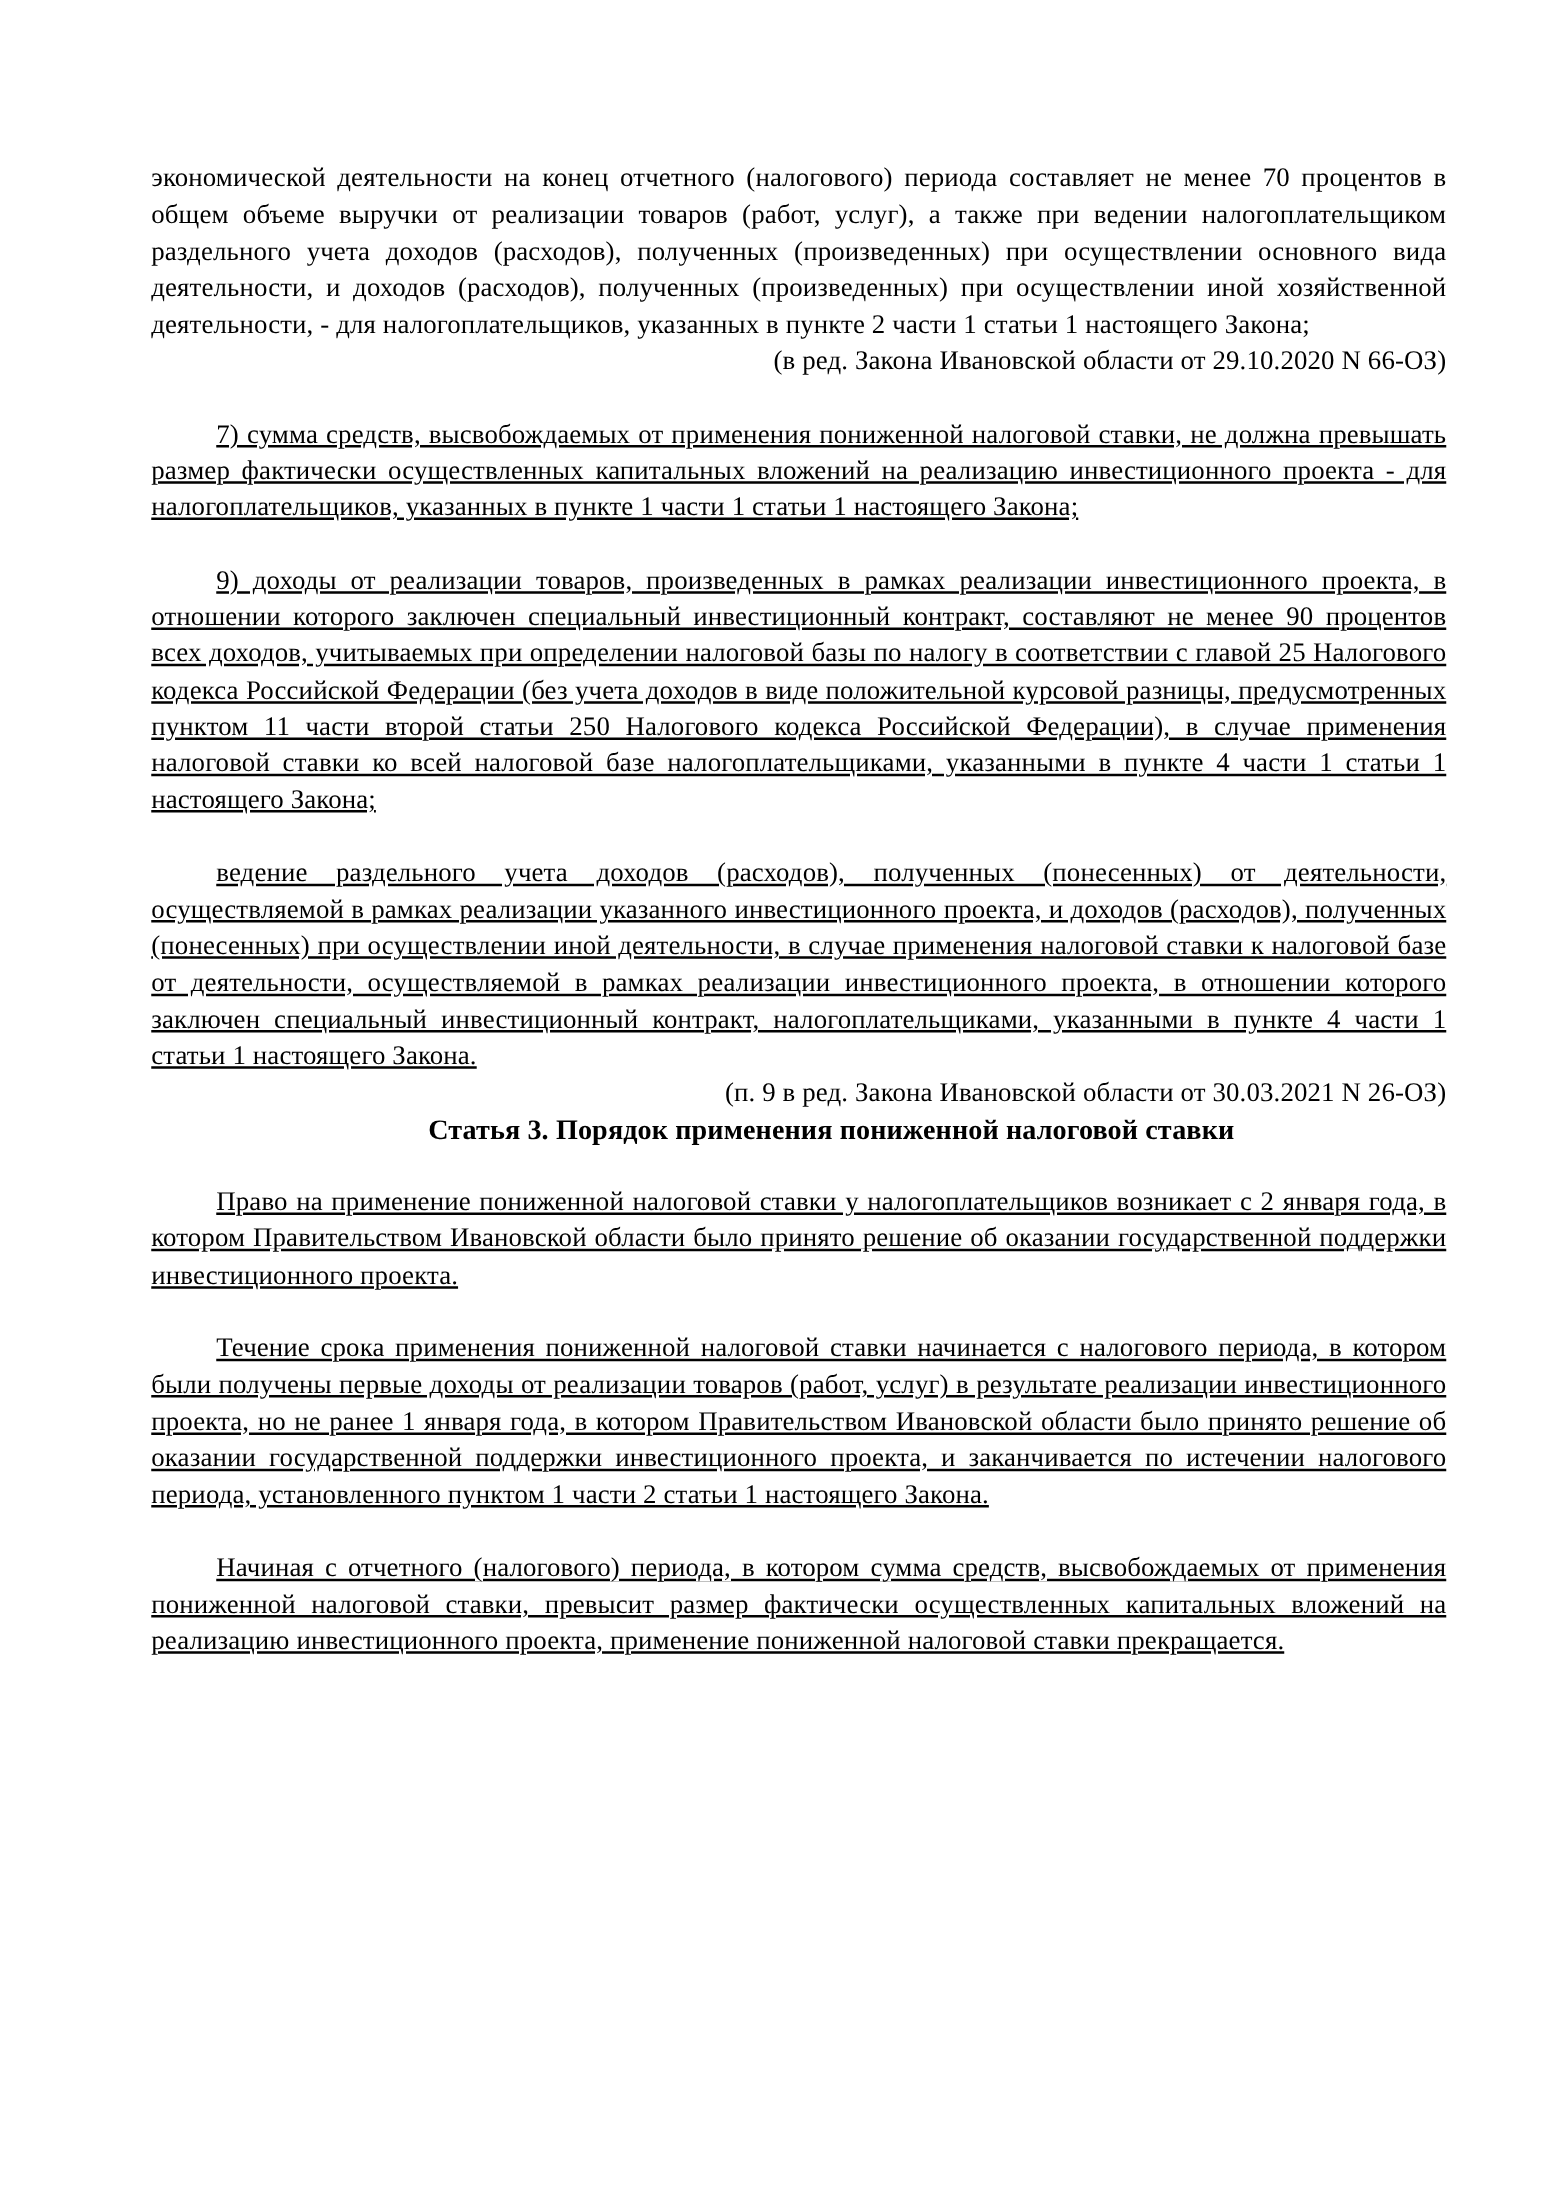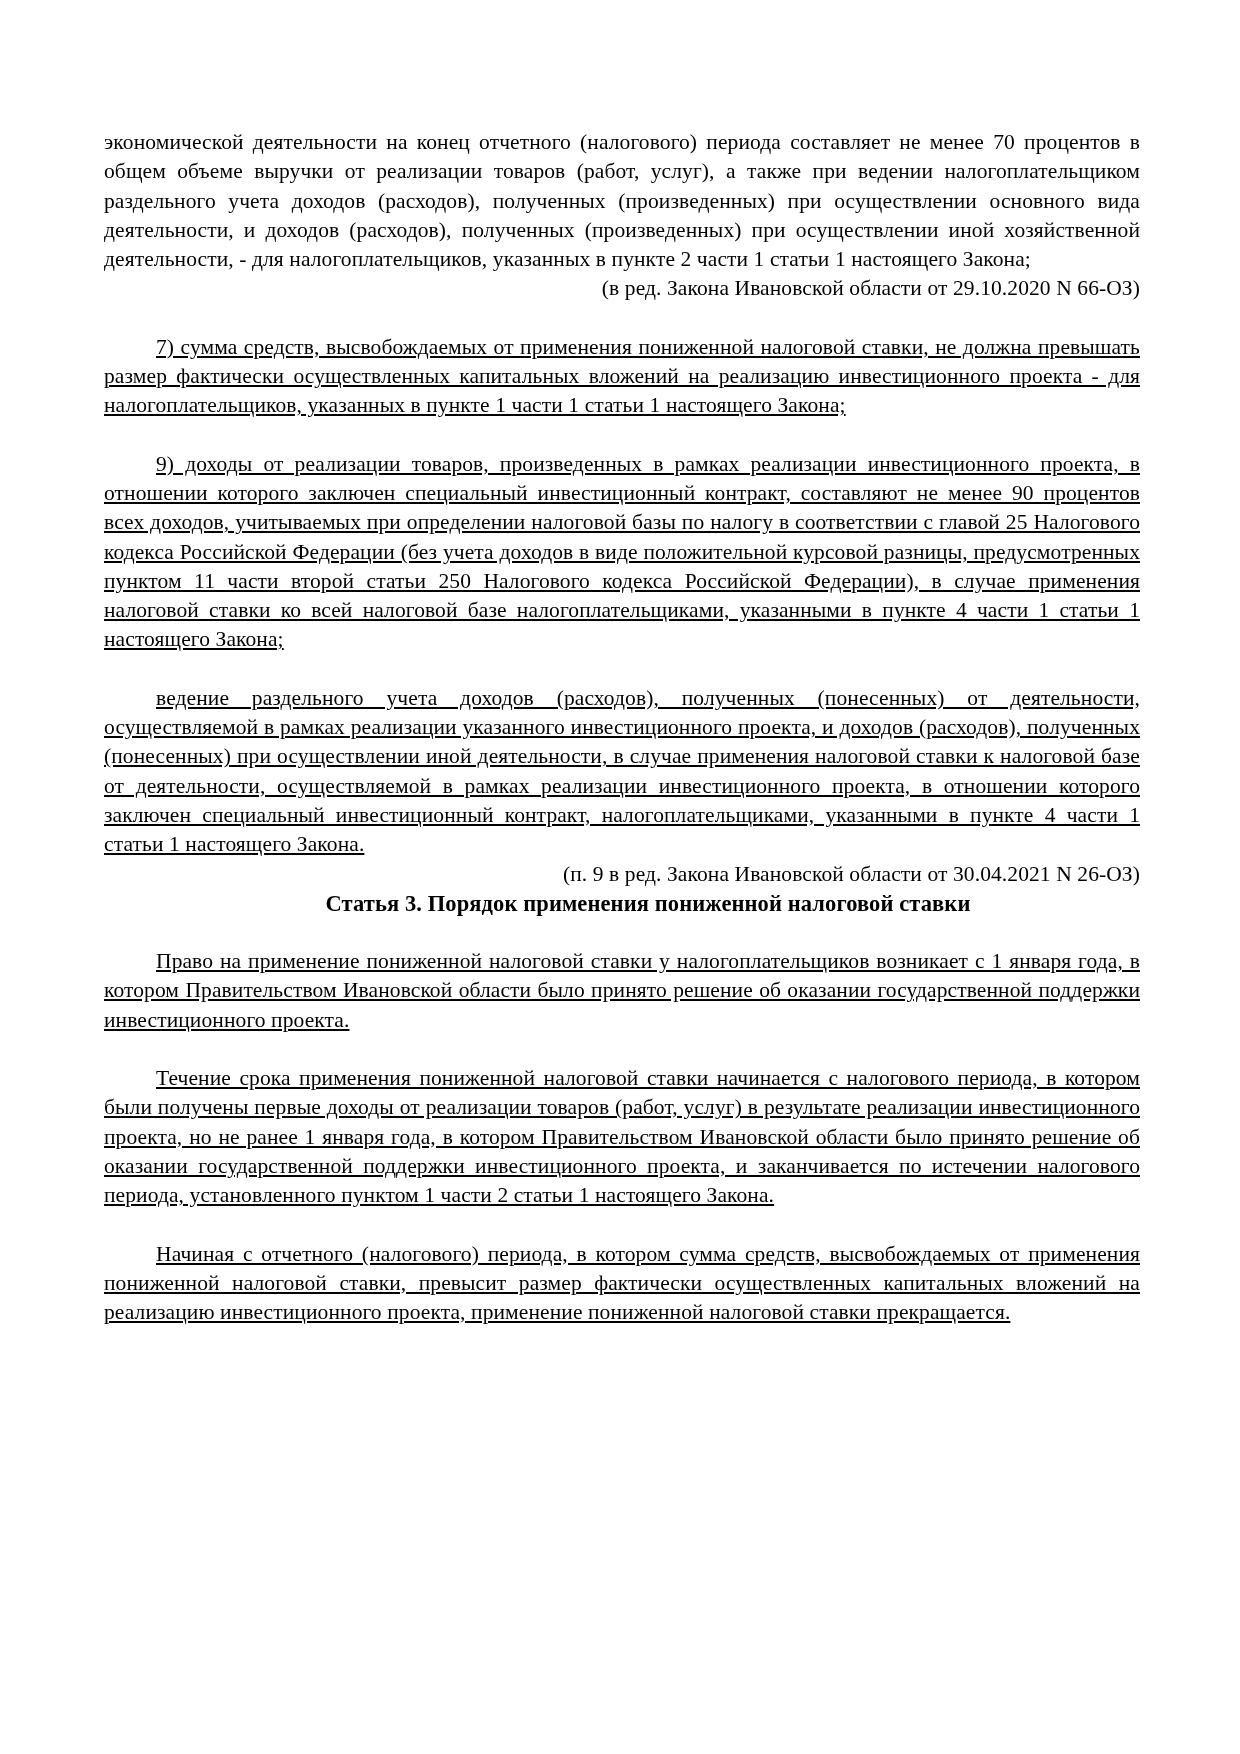--- a/index.html
+++ b/index.html
@@ -15,21 +15,21 @@
     position: relative;
     width: 1240px;
     height: 1754px;
     margin: 0 auto;
     background: #ffffff;
     box-sizing: border-box;
     overflow: hidden;
   }
   .content {
     position: absolute;
-    left: 104px;
+    left: 121px;
     top: 128px;
     width: 1036px;
   }
   p {
     margin: 0;
     font-size: 21.5px;
     line-height: 29.3px;
     text-align: justify;
     text-justify: inter-word;
     hyphens: none;
@@ -77,25 +77,25 @@
 
     <p class="noindent flush gap-small">(в ред. Закона Ивановской области от 29.10.2020 N 66-ОЗ)</p>
 
     <p class="indent gap-para">7) сумма средств, высвобождаемых от применения пониженной налоговой ставки, не должна превышать размер фактически осуществленных капитальных вложений на реализацию инвестиционного проекта - для налогоплательщиков, указанных в пункте 1 части 1 статьи 1 настоящего Закона;</p>
 
 
     <p class="indent gap-para">9) доходы от реализации товаров, произведенных в рамках реализации инвестиционного проекта, в отношении которого заключен специальный инвестиционный контракт, составляют не менее 90 процентов всех доходов, учитываемых при определении налоговой базы по налогу в соответствии с главой 25 Налогового кодекса Российской Федерации (без учета доходов в виде положительной курсовой разницы, предусмотренных пунктом 11 части второй статьи 250 Налогового кодекса Российской Федерации), в случае применения налоговой ставки ко всей налоговой базе налогоплательщиками, указанными в пункте 4 части 1 статьи 1 настоящего Закона;</p>
 
     <p class="indent gap-para">ведение раздельного учета доходов (расходов), полученных (понесенных) от деятельности, осуществляемой в рамках реализации указанного инвестиционного проекта, и доходов (расходов), полученных (понесенных) при осуществлении иной деятельности, в случае применения налоговой ставки к налоговой базе от деятельности, осуществляемой в рамках реализации инвестиционного проекта, в отношении которого заключен специальный инвестиционный контракт, налогоплательщиками, указанными в пункте 4 части 1 статьи 1 настоящего Закона.</p>
 
-    <p class="noindent flush gap-small">(п. 9 в ред. Закона Ивановской области от 30.04.2021 N 26-ОЗ)</p>
+    <p class="noindent flush gap-small">(п. 9 в ред. Закона Ивановской области от 30.03.2021 N 26-ОЗ)</p>
 
     <h2 class="article-heading gap-heading-before">Статья 3. Порядок применения пониженной налоговой ставки</h2>
 
 
-    <p class="indent gap-para">Право на применение пониженной налоговой ставки у налогоплательщиков возникает с 1 января года, в котором Правительством Ивановской области было принято решение об оказании государственной поддержки инвестиционного проекта.</p>
+    <p class="indent gap-para">Право на применение пониженной налоговой ставки у налогоплательщиков возникает с 2 января года, в котором Правительством Ивановской области было принято решение об оказании государственной поддержки инвестиционного проекта.</p>
 
     <p class="indent gap-para">Течение срока применения пониженной налоговой ставки начинается с налогового периода, в котором были получены первые доходы от реализации товаров (работ, услуг) в результате реализации инвестиционного проекта, но не ранее 1 января года, в котором Правительством Ивановской области было принято решение об оказании государственной поддержки инвестиционного проекта, и заканчивается по истечении налогового периода, установленного пунктом 1 части 2 статьи 1 настоящего Закона.</p>
 
     <p class="indent gap-para">Начиная с отчетного (налогового) периода, в котором сумма средств, высвобождаемых от применения пониженной налоговой ставки, превысит размер фактически осуществленных капитальных вложений на реализацию инвестиционного проекта, применение пониженной налоговой ставки прекращается.</p>
 
   </div>
 </div>
 
 </body></html>

